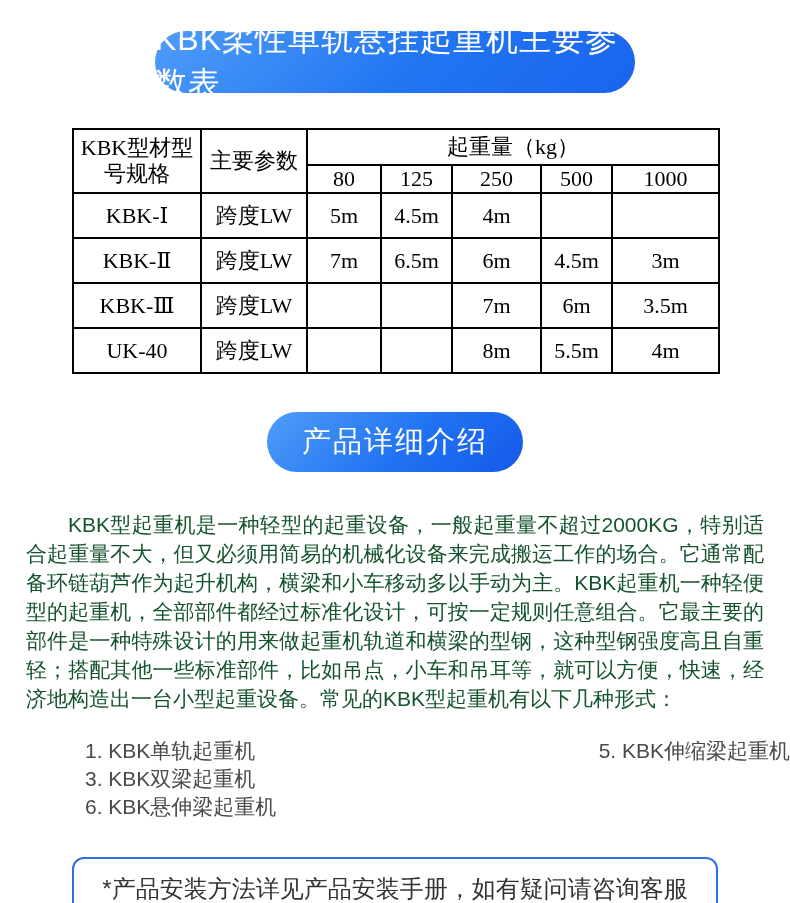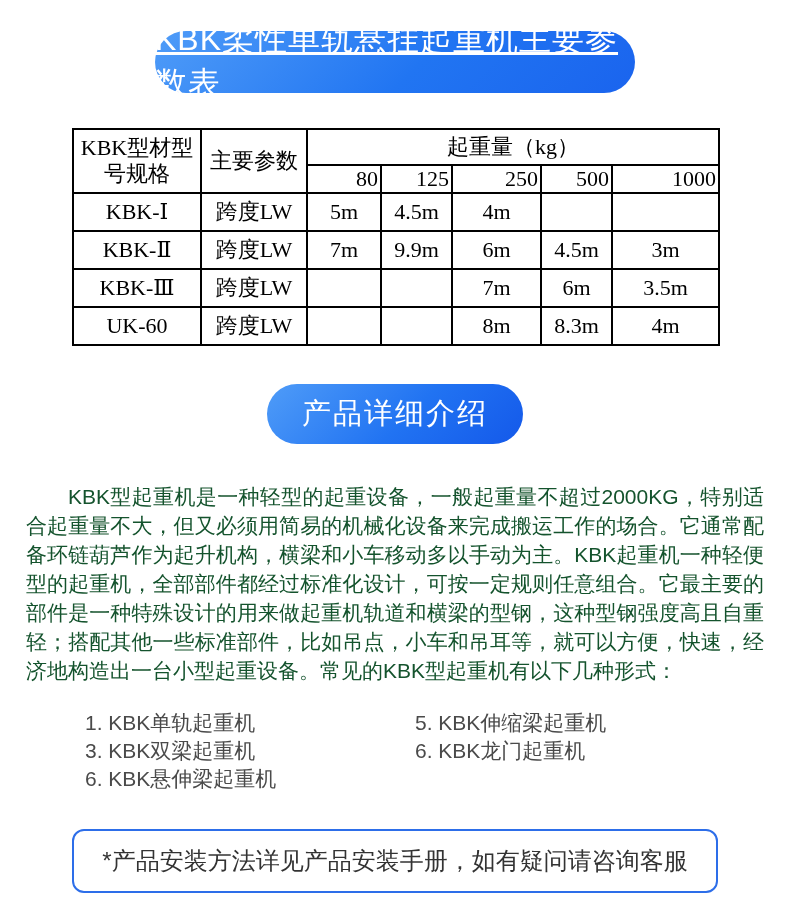--- a/index.html
+++ b/index.html
@@ -19,21 +19,20 @@
     height: 62px;
     margin: 31px auto 0;
     border-radius: 31px;
     background: linear-gradient(135deg, #4f9cf8 0%, #2175f2 55%, #1a64ee 100%);
     display: flex;
     align-items: center;
     justify-content: center;
     color: #ffffff;
     font-size: 32px;
     letter-spacing: 1px;
-    text-decoration: underline;
   }
 
   
   .table-wrap {
     margin: 35px auto 12px;
     width: 646px;
   }
   table.params {
     border-collapse: collapse;
     table-layout: fixed;
@@ -44,22 +43,22 @@
   }
   table.params th, table.params td {
     border: 2px solid #000000;
     text-align: center;
     vertical-align: middle;
     font-weight: normal;
     padding: 0 2px;
     line-height: 1.2;
   }
   tr.h1 th { height: 36px; }
-  tr.h2 th { height: 17px; text-align: right; }
-  tr.data td { height: 38px; }
+  tr.h2 th { height: 17px; }
+  tr.data td { height: 45px; }
 
   
   .section-btn {
     width: 256px;
     height: 60px;
     margin: 38px auto 8px;
     border: none;
     border-radius: 30px;
     background: linear-gradient(135deg, #4f9cf8 0%, #2173f2 55%, #1459ea 100%);
     display: flex;
@@ -79,20 +78,21 @@
     line-height: 29px;
     text-indent: 2em;
     text-align: justify;
     color: #14532d;
   }
 
   
   .type-lists {
     display: flex;
     margin: 24px 0 0 85px;
+    justify-content: space-between;
   }
   .type-col {
     list-style: none;
     margin: 0;
     padding: 0;
     font-size: 21px;
     line-height: 28px;
     color: #4a4a4a;
   }
   .type-col.left { width: 330px; }
@@ -151,60 +151,59 @@
         <td>5m</td>
         <td>4.5m</td>
         <td>4m</td>
         <td></td>
         <td></td>
       </tr>
       <tr class="data">
         <td>KBK-Ⅱ</td>
         <td>跨度LW</td>
         <td>7m</td>
-        <td>9.9m</td>
+        <td>6.5m</td>
         <td>6m</td>
         <td>4.5m</td>
         <td>3m</td>
       </tr>
       <tr class="data">
         <td>KBK-Ⅲ</td>
         <td>跨度LW</td>
         <td></td>
         <td></td>
         <td>7m</td>
         <td>6m</td>
         <td>3.5m</td>
       </tr>
       <tr class="data">
-        <td>UK-60</td>
+        <td>UK-40</td>
         <td>跨度LW</td>
         <td></td>
         <td></td>
         <td>8m</td>
-        <td>8.3m</td>
+        <td>5.5m</td>
         <td>4m</td>
       </tr>
     </tbody>
   </table>
 </div>
 
 <div class="section-btn">
   <span>产品详细介绍</span>
 </div>
 
 <p class="intro">KBK型起重机是一种轻型的起重设备，一般起重量不超过2000KG，特别适合起重量不大，但又必须用简易的机械化设备来完成搬运工作的场合。它通常配备环链葫芦作为起升机构，横梁和小车移动多以手动为主。KBK起重机一种轻便型的起重机，全部部件都经过标准化设计，可按一定规则任意组合。它最主要的部件是一种特殊设计的用来做起重机轨道和横梁的型钢，这种型钢强度高且自重轻；搭配其他一些标准部件，比如吊点，小车和吊耳等，就可以方便，快速，经济地构造出一台小型起重设备。常见的KBK型起重机有以下几种形式：</p>
 
 <div class="type-lists">
   <ul class="type-col left">
     <li>1. KBK单轨起重机</li>
     <li>3. KBK双梁起重机</li>
     <li>6. KBK悬伸梁起重机</li>
   </ul>
   <ul class="type-col right">
     <li>5. KBK伸缩梁起重机</li>
-    <li>6. KBK龙门起重机</li>
   </ul>
 </div>
 
 <div class="footer-note">
   <span>*产品安装方法详见产品安装手册，如有疑问请咨询客服</span>
 </div>
 
 </body></html>

